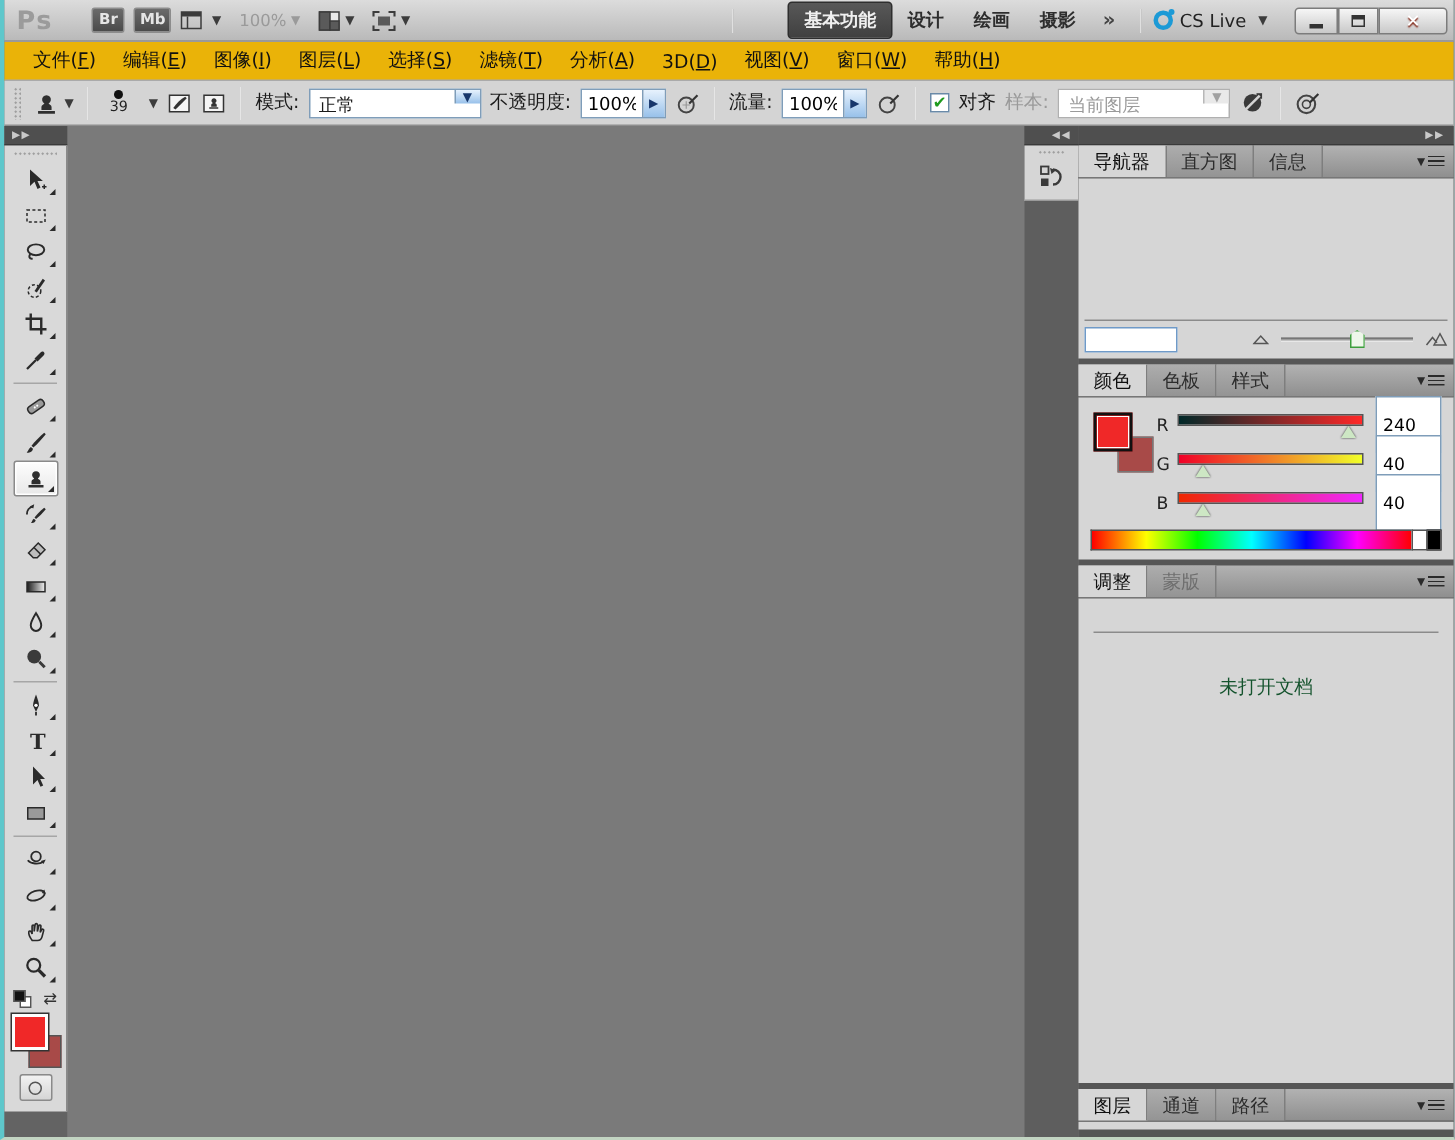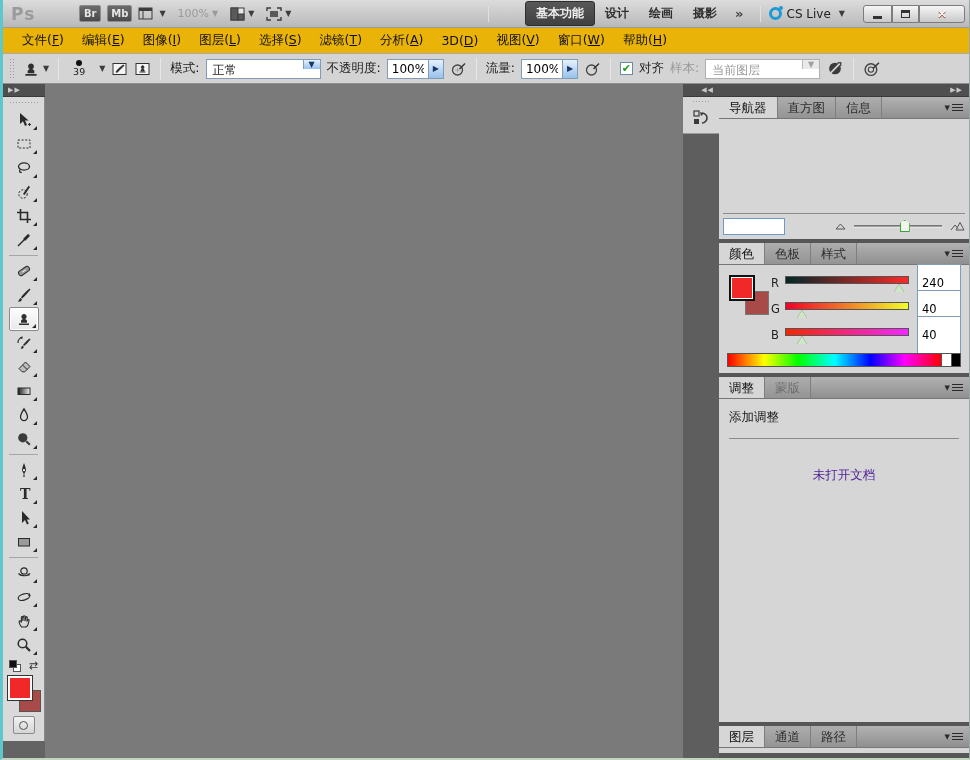--- a/index.html
+++ b/index.html
@@ -5,21 +5,21 @@
   * { margin:0; padding:0; box-sizing:border-box; }
   html,body { width:970px; height:760px; overflow:hidden; }
   body { font-family:"DejaVu Sans","Liberation Sans",sans-serif; font-size:12px; color:#1a1a1a; }
   .win { position:relative; width:970px; height:760px; background:#7a7a7a;
          border-left:3px solid #5ec7cb; border-right:1px solid #98a8a8; border-bottom:2px solid #c2d4c2; }
 
   
   .titlebar { position:absolute; left:0; top:0; right:0; height:28px;
               background:linear-gradient(#dcdcdc,#b9b9b9); border-bottom:1px solid #9a9a9a;
               display:flex; align-items:center; padding:0 4px 0 8px; }
-  .ps-logo { font-size:17px; font-weight:bold; color:#9b9b9b; letter-spacing:1px; margin-right:44px; }
+  .ps-logo { font-size:17px; font-weight:bold; color:#9b9b9b; letter-spacing:1px; margin-right:26px; }
   .tb-btn { height:17px; min-width:22px; padding:0 3px; margin-right:6px; font-size:10px; font-weight:bold;
             color:#e5e5e5; background:linear-gradient(#6b6b6b,#4a4a4a); border:1px solid #8c8c8c;
             border-radius:2px; display:flex; align-items:center; justify-content:center; }
   .tb-ico { display:flex; align-items:center; margin-right:12px; color:#3c3c3c; }
   .tb-ico svg { display:block; }
   .caret { font-size:8px; color:#3c3c3c; margin-left:3px; }
   .dim, .dim * { color:#9a9a9a !important; }
   .zoom-lv { font-size:11px; margin-right:12px; display:flex; align-items:center; }
   .ws-sep { width:1px; height:16px; background:#8e8e8e; border-right:1px solid #e0e0e0; margin:0 8px; }
   .ws-btn { padding:3px 10px; font-size:12px; font-weight:bold; color:#2e2e2e; border-radius:3px; }
@@ -162,21 +162,21 @@
   .spectrum { display:flex; margin-top:8px; height:14px; }
   .spec-grad { flex:1; border:1px solid #555; border-right:none;
     background:linear-gradient(to right,#ff0000,#ffff00 17%,#00ff00 33%,#00ffff 50%,#0000ff 67%,#ff00ff 83%,#ff0000); }
   .spec-w { width:10px; background:#fff; border:1px solid #555; border-right:none; }
   .spec-k { width:10px; background:#000; border:1px solid #555; }
 
   
   .adj-body { height:323px; padding:10px 10px 0; }
   .adj-title { font-size:12.5px; color:#181818; }
   .adj-hr { border-top:1px solid #8b8b8b; margin-top:12px; }
-  .adj-empty { text-align:center; margin-top:28px; font-size:12.5px; color:#4c1d95; }
+  .adj-empty { text-align:center; margin-top:28px; font-size:12.5px; color:#14532d; }
 
   .dock-gap { height:4px; }
   .layers-sliver { height:5px; background:#d6d6d6; }
 </style>
 </head>
 <body>
 
 <div class="win">
 
   <div class="titlebar">
@@ -625,21 +625,20 @@
     <div class="pgroup">
       <div class="tabbar">
         <span class="tab active">调整</span>
         <span class="tab dimtab">蒙版</span>
         <span class="pmenu">
             <span class="v">▼</span>
             <span class="l"></span>
           </span>
       </div>
       <div class="pbody adj-body">
-        <div class="adj-title">添加调整</div>
         <div class="adj-hr"></div>
         <div class="adj-empty">未打开文档</div>
       </div>
     </div>
 
     <div class="dock-gap"></div>
 
     <div class="pgroup">
       <div class="tabbar">
         <span class="tab active">图层</span>

